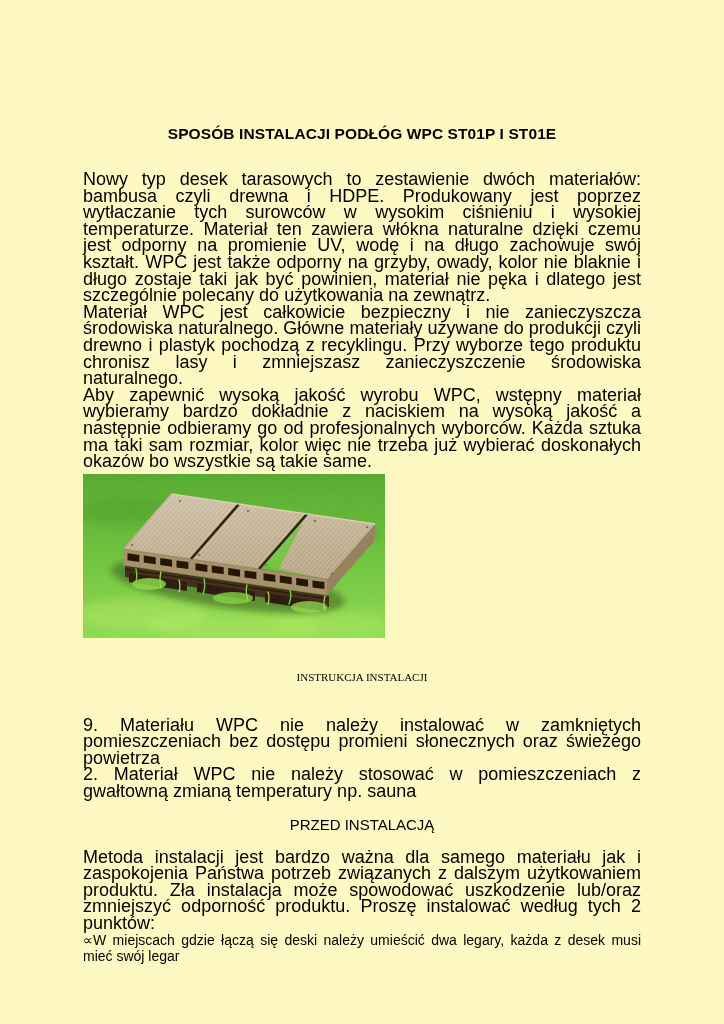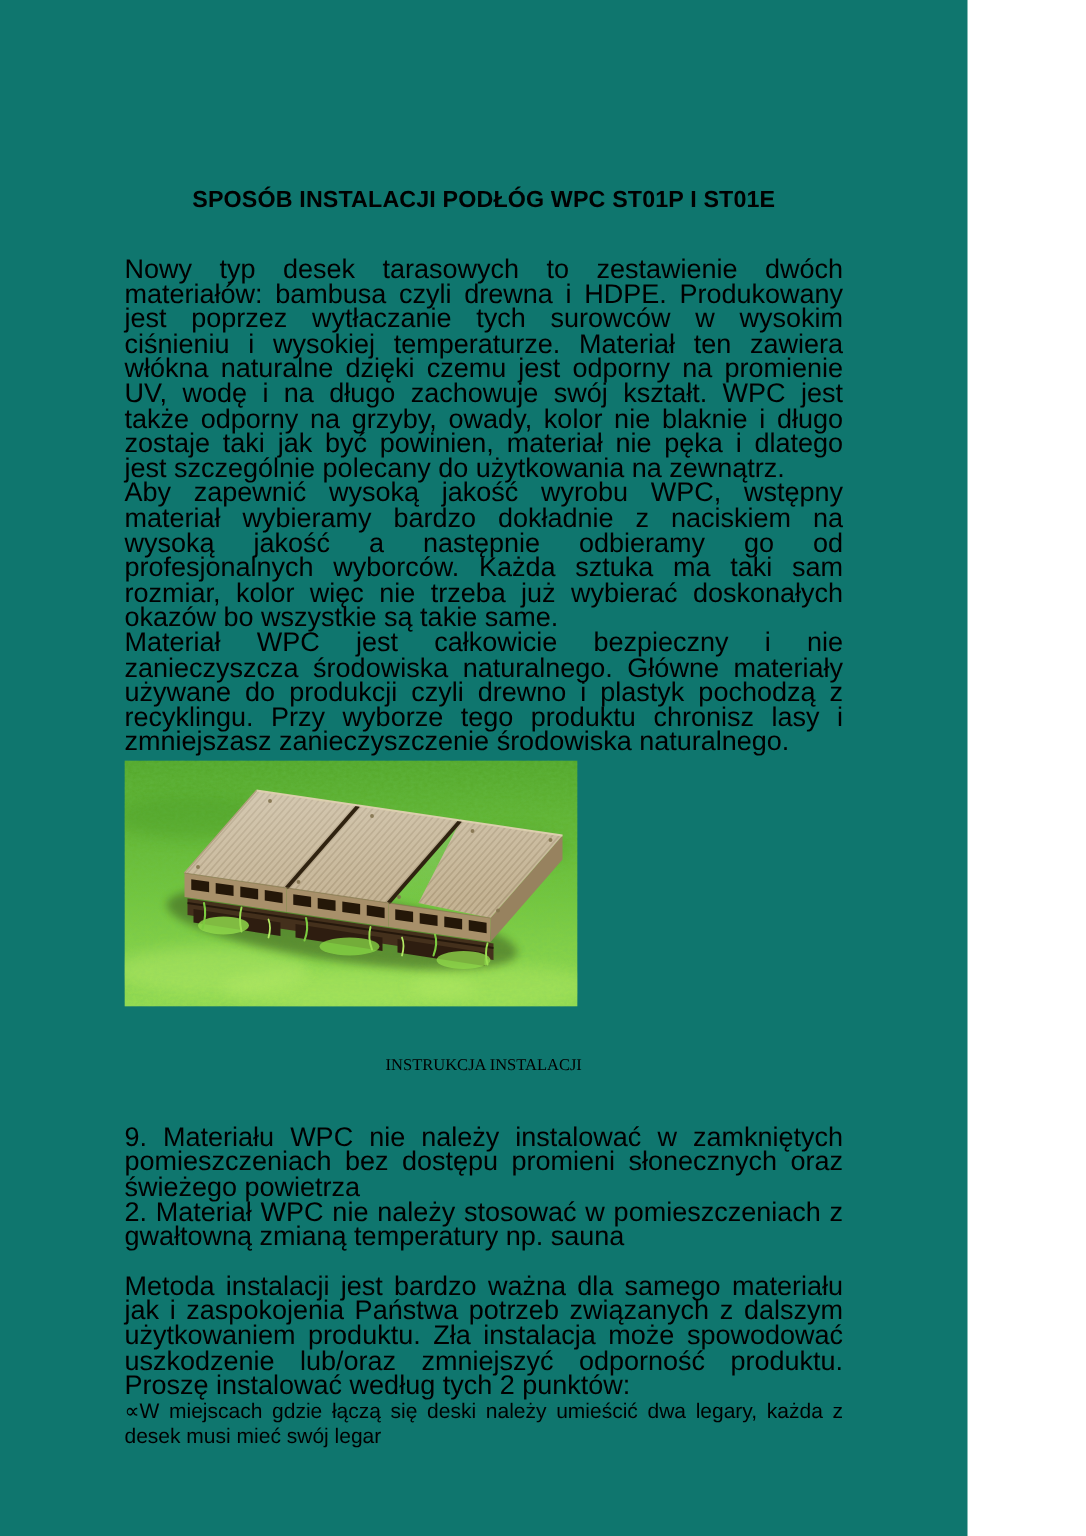--- a/index.html
+++ b/index.html
@@ -1,17 +1,17 @@
 <!DOCTYPE html>
 <html><head>
 <meta charset="utf-8">
 <style>
   html,body{margin:0;padding:0;background:#ffffff;}
   .page{
-    width:645px;height:1024px;background:#0f766e;box-sizing:border-box;
+    width:724px;height:1024px;background:#fef9c3;box-sizing:border-box;
     padding:125px 83px 0 83px;position:relative;overflow:hidden;
     font-family:"Liberation Sans","DejaVu Sans",sans-serif;color:#000;
   }
   .doc-title{
     font-size:15.5px;font-weight:bold;text-align:center;line-height:17px;
     margin:0 0 29px 0;letter-spacing:.1px;
   }
   .body-text{font-size:18px;line-height:16.6px;text-align:justify;margin:0;}
   .photo-figure{margin:4px 0 0 0;width:302px;height:164px;}
   .photo-figure svg{display:block;}
@@ -30,22 +30,22 @@
   .groove-overlay{opacity:.5;}
 </style>
 </head>
 <body>
 
 <div class="page">
 
   <h1 class="doc-title">SPOSÓB INSTALACJI PODŁÓG WPC ST01P I ST01E</h1>
 
   <p class="body-text">Nowy typ desek tarasowych to zestawienie dwóch materiałów: bambusa czyli drewna i HDPE. Produkowany jest poprzez wytłaczanie tych surowców w wysokim ciśnieniu i wysokiej temperaturze. Materiał ten zawiera włókna naturalne dzięki czemu jest odporny na promienie UV, wodę i na długo zachowuje swój kształt. WPC jest także odporny na grzyby, owady, kolor nie blaknie i długo zostaje taki jak być powinien, materiał nie pęka i dlatego jest szczególnie polecany do użytkowania na zewnątrz.</p>
+  <p class="body-text">Materiał WPC jest całkowicie bezpieczny i nie zanieczyszcza środowiska naturalnego. Główne materiały używane do produkcji czyli drewno i plastyk pochodzą z recyklingu. Przy wyborze tego produktu chronisz lasy i zmniejszasz zanieczyszczenie środowiska naturalnego.</p>
   <p class="body-text">Aby zapewnić wysoką jakość wyrobu WPC, wstępny materiał wybieramy bardzo dokładnie z naciskiem na wysoką jakość a następnie odbieramy go od profesjonalnych wyborców. Każda sztuka ma taki sam rozmiar, kolor więc nie trzeba już wybierać doskonałych okazów bo wszystkie są takie same.</p>
-  <p class="body-text">Materiał WPC jest całkowicie bezpieczny i nie zanieczyszcza środowiska naturalnego. Główne materiały używane do produkcji czyli drewno i plastyk pochodzą z recyklingu. Przy wyborze tego produktu chronisz lasy i zmniejszasz zanieczyszczenie środowiska naturalnego.</p>
 
   <figure class="photo-figure">
     <svg width="302" height="164" viewBox="0 0 302 164" role="img">
       <defs>
         <linearGradient id="grassG" x1="0" y1="0" x2="0" y2="1">
           <stop offset="0" stop-color="#53a629"></stop>
           <stop offset="0.55" stop-color="#74c63c"></stop>
           <stop offset="1" stop-color="#9bdf52"></stop>
         </linearGradient>
         <linearGradient id="topSheen" x1="0" y1="0" x2="0.25" y2="1">
@@ -154,19 +154,20 @@
     </svg>
   </figure>
 
   <h2 class="heading-serif">INSTRUKCJA INSTALACJI</h2>
 
   <div class="points-block">
     <p class="body-text">9. Materiału WPC nie należy instalować w zamkniętych pomieszczeniach bez dostępu promieni słonecznych oraz świeżego powietrza</p>
     <p class="body-text">2. Materiał WPC nie należy stosować w pomieszczeniach z gwałtowną zmianą temperatury np. sauna</p>
   </div>
 
+  <h2 class="heading-sans">PRZED INSTALACJĄ</h2>
 
   <div class="metoda-block">
     <p class="body-text">Metoda instalacji jest bardzo ważna dla samego materiału jak i zaspokojenia Państwa potrzeb związanych z dalszym użytkowaniem produktu. Zła instalacja może spowodować uszkodzenie lub/oraz zmniejszyć odporność produktu. Proszę instalować według tych 2 punktów:</p>
     <p class="bullet-line"><span class="bullet-marker">∝</span><span>W miejscach gdzie łączą się deski należy umieścić dwa legary, każda z desek musi mieć swój legar</span></p>
   </div>
 
 </div>
 
 </body></html>

